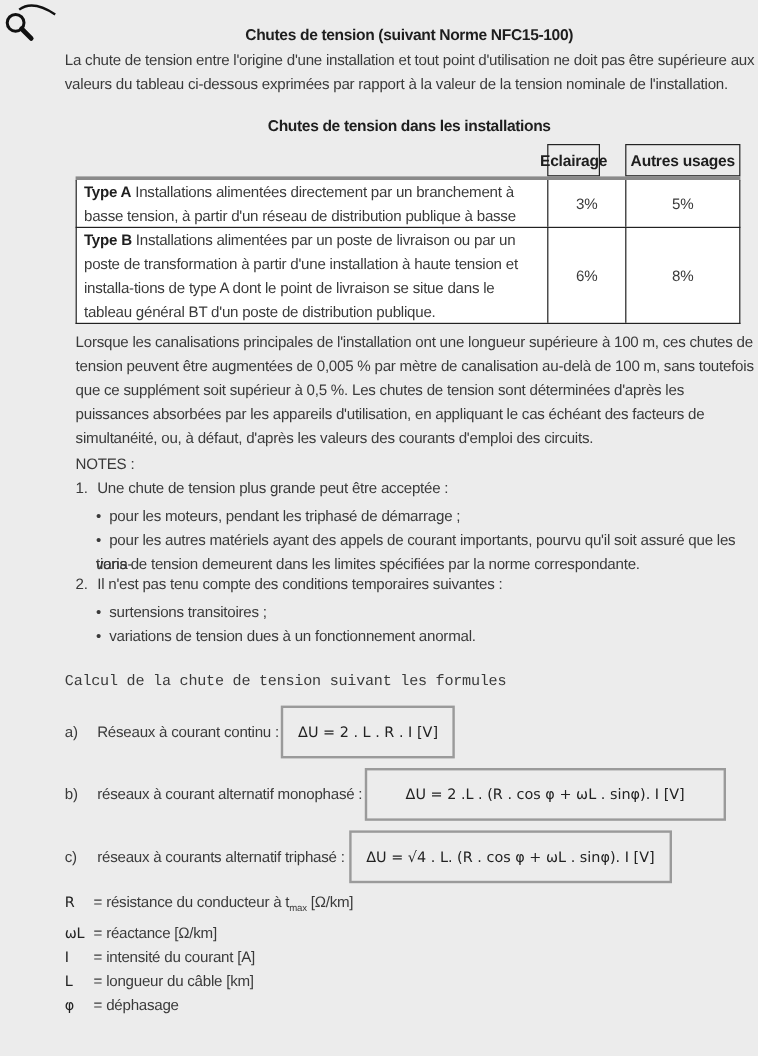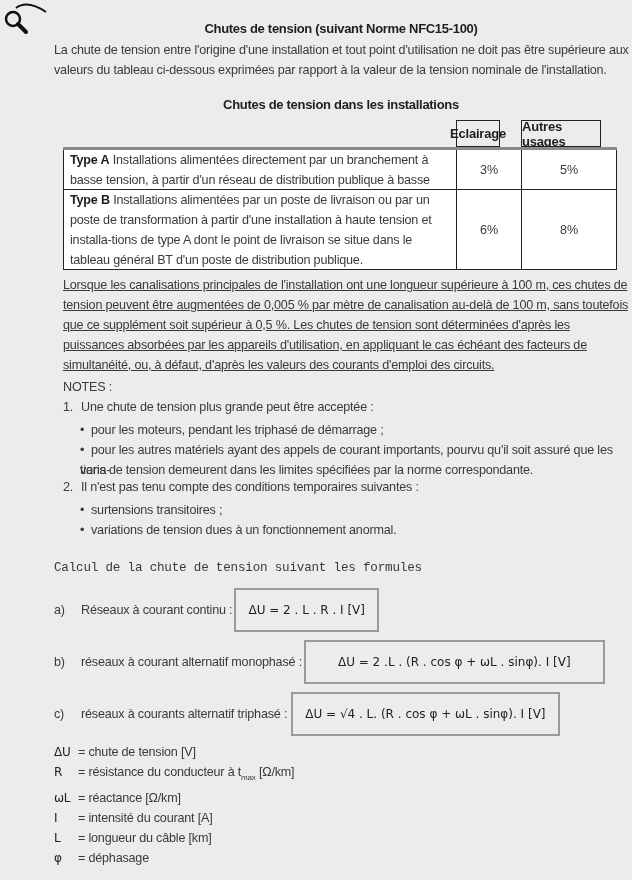--- a/index.html
+++ b/index.html
@@ -26,41 +26,41 @@
     .table-caption {
       position: absolute; left: 0; top: 97px; width: 682px; text-align: center;
       font-weight: bold; font-size: 13px; color: #1e1e1e; letter-spacing: -0.3px;
     }
     .col-header {
       position: absolute; top: 120px; height: 27px; border: 1px solid #222;
       display: flex; align-items: center; justify-content: center;
       font-weight: bold; font-size: 13px; color: #1e1e1e; background: #ececec;
     }
     .col-header.h1 { left: 456px; width: 44px; }
-    .col-header.h2 { left: 521px; width: 80px; }
+    .col-header.h2 { left: 521px; width: 96px; }
     .header-bar {
       position: absolute; left: 63px; top: 147px; width: 554px; height: 4px; background: #8a8a8a;
     }
     .row {
       position: absolute; left: 63px; width: 554px; border: 1px solid #222; border-top: none;
       display: flex; background: #ffffff;
     }
     .row.r1 { top: 150px; height: 40px; }
     .row.r2 { top: 190px; height: 80px; }
     .row .desc {
       width: 393px; border-right: 1px solid #222; padding: 0 6px; line-height: 20px;
     }
     .row .desc b { color: #1e1e1e; }
     .row .val {
       display: flex; align-items: center; justify-content: center; color: #3a3a3a;
     }
     .row .v1 { width: 65px; border-right: 1px solid #222; }
     .row .v2 { flex: 1; }
     .para {
-      position: absolute; left: 63px; top: 275px; width: 566px; line-height: 20px; text-decoration: underline;
+      position: absolute; left: 63px; top: 275px; width: 566px; line-height: 20px;
     }
     .notes-label { position: absolute; left: 63px; top: 380px; }
     .note-item { position: absolute; left: 63px; }
     .note-item .num { display: inline-block; width: 18px; }
     .bullet { position: absolute; left: 80px; width: 550px; line-height: 20px; }
     .bullet .dot { display: inline-block; width: 11px; }
     .calc-title { position: absolute; left: 54px; top: 561px; font-family: Liberation Mono, monospace; }
     .formula-row { position: absolute; left: 54px; display: flex; align-items: center; }
     .formula-row .lbl-letter { width: 27px; }
     .formula-box {
@@ -129,19 +129,18 @@
   <span>réseaux à courant alternatif monophasé :</span>
   <div class="formula-box" style="margin-left:2px; padding:0 32px;">ΔU = 2 .L . (R . cos φ + ωL . sinφ). I  [V]</div>
 </div>
 <div class="formula-row" style="top:692px">
   <span class="lbl-letter">c)</span>
   <span>réseaux à courants alternatif  triphasé :</span>
   <div class="formula-box" style="margin-left:4px;">ΔU = √4 . L. (R . cos φ + ωL . sinφ). I  [V]</div>
 </div>
 
 <div class="legend">
-  <div><span class="sym">ΔU</span><span>= chute de tension  [V]</span></div>
   <div><span class="sym">R</span><span>= résistance du conducteur à t</span><sub>max</sub><span> [Ω/km]</span></div>
   <div><span class="sym">ωL</span><span>= réactance [Ω/km]</span></div>
   <div><span class="sym">I</span><span>= intensité du courant [A]</span></div>
   <div><span class="sym">L</span><span>= longueur du câble [km]</span></div>
   <div><span class="sym">φ</span><span>= déphasage</span></div>
 </div>
 
 </body></html>

